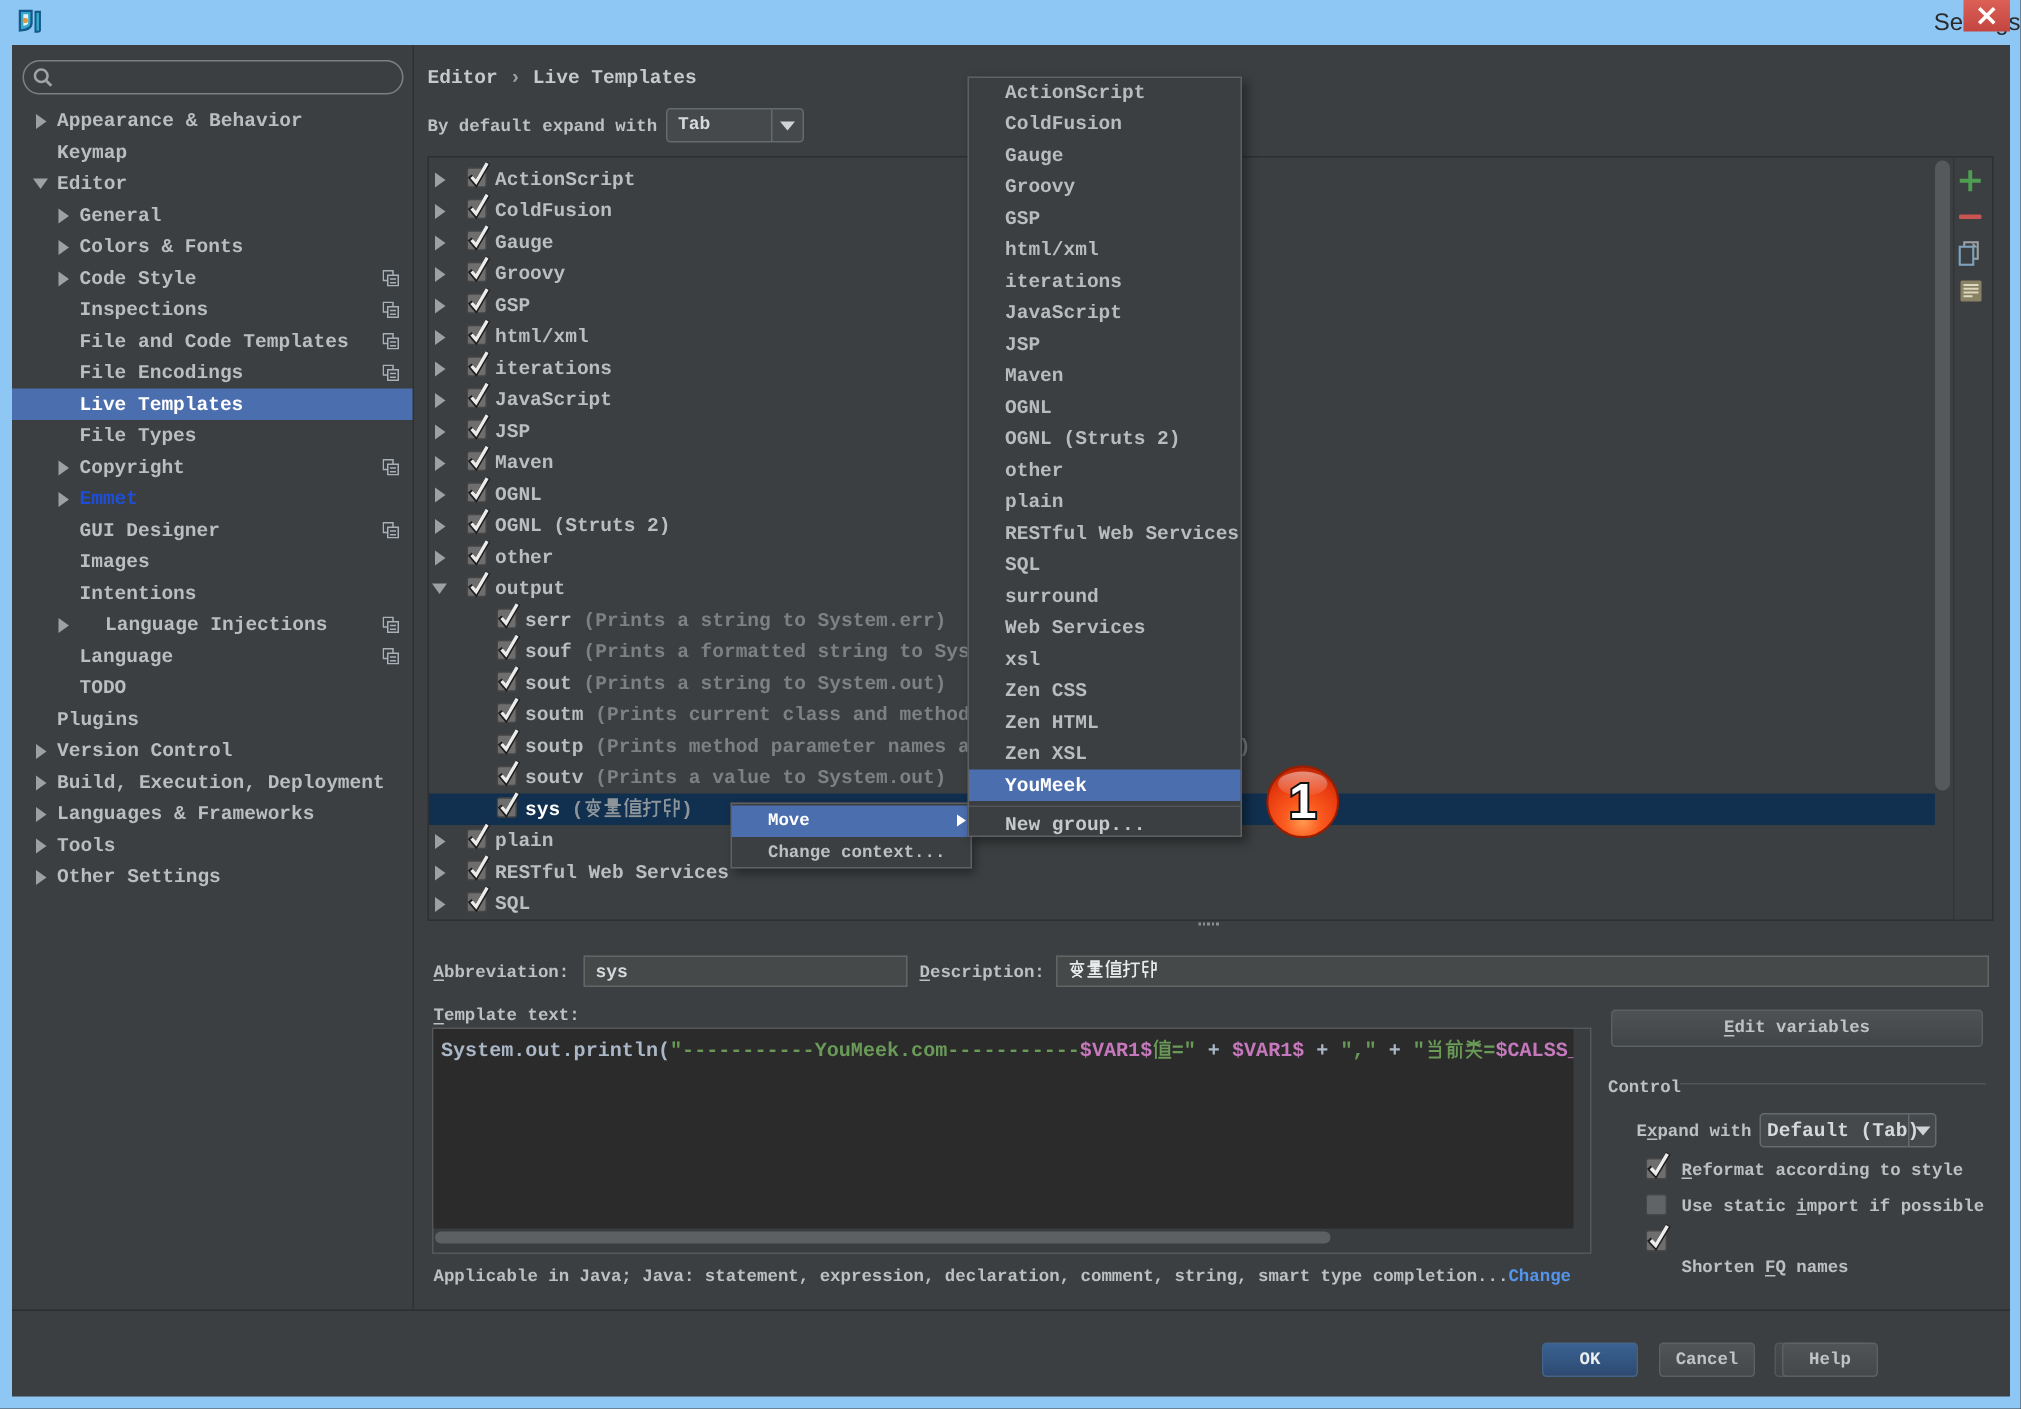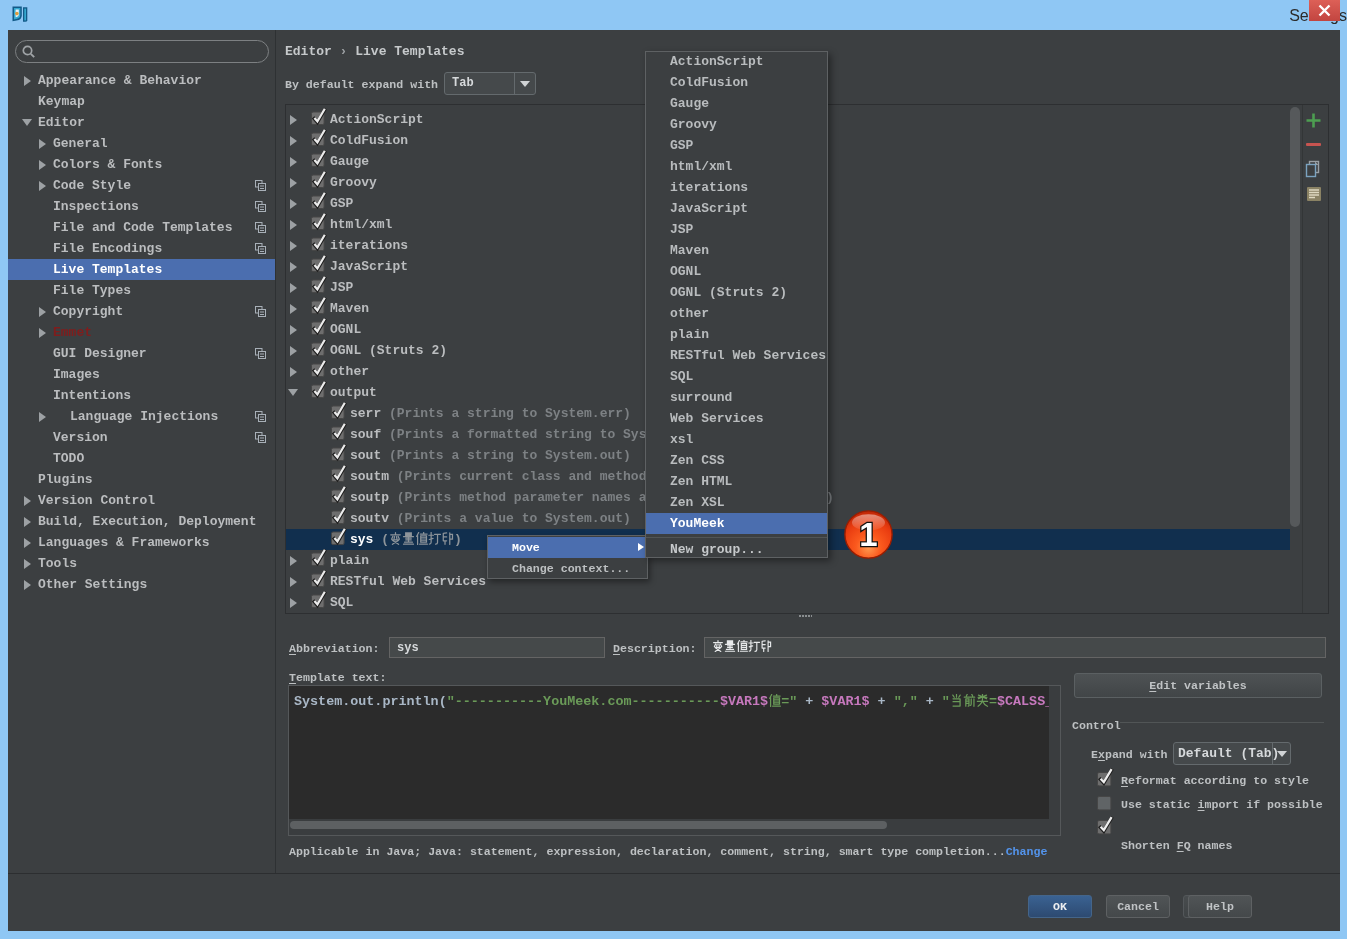--- a/index.html
+++ b/index.html
@@ -72,37 +72,37 @@
 <div class="r t13" style="left:53px;top:258.5px;color:#ffffff">Live Templates</div>
 <div class="r t13" style="left:53px;top:279.5px;color:#bbbdbf">File Types</div>
 <div class="tri-r" style="left:39px;top:306.5px"></div>
 <div class="r t13" style="left:53px;top:300.5px;color:#bbbdbf">Copyright</div>
 <svg width="11" height="11" viewBox="0 0 11 11" style="position:absolute;left:255px;top:306px">
 <rect x="0.5" y="0.5" width="6.5" height="6.5" fill="none" stroke="#a8b0b8"></rect>
 <rect x="3.5" y="3.5" width="7" height="7" fill="#3c3f41" stroke="#a8b0b8"></rect>
 <path d="M5 6 H9 M5 8.5 H9" stroke="#a8b0b8" fill="none"></path>
 </svg>
 <div class="tri-r" style="left:39px;top:327.5px"></div>
-<div class="r t13" style="left:53px;top:321.5px;color:#7f1d1d">Emmet</div>
+<div class="r t13" style="left:53px;top:321.5px;color:#1d4ed8">Emmet</div>
 <div class="r t13" style="left:53px;top:342.5px;color:#bbbdbf">GUI Designer</div>
 <svg width="11" height="11" viewBox="0 0 11 11" style="position:absolute;left:255px;top:348px">
 <rect x="0.5" y="0.5" width="6.5" height="6.5" fill="none" stroke="#a8b0b8"></rect>
 <rect x="3.5" y="3.5" width="7" height="7" fill="#3c3f41" stroke="#a8b0b8"></rect>
 <path d="M5 6 H9 M5 8.5 H9" stroke="#a8b0b8" fill="none"></path>
 </svg>
 <div class="r t13" style="left:53px;top:363.5px;color:#bbbdbf">Images</div>
 <div class="r t13" style="left:53px;top:384.5px;color:#bbbdbf">Intentions</div>
 <div class="tri-r" style="left:39px;top:411.5px"></div>
 <div class="r t13" style="left:70px;top:405.5px;color:#bbbdbf">Language Injections</div>
 <svg width="11" height="11" viewBox="0 0 11 11" style="position:absolute;left:255px;top:411px">
 <rect x="0.5" y="0.5" width="6.5" height="6.5" fill="none" stroke="#a8b0b8"></rect>
 <rect x="3.5" y="3.5" width="7" height="7" fill="#3c3f41" stroke="#a8b0b8"></rect>
 <path d="M5 6 H9 M5 8.5 H9" stroke="#a8b0b8" fill="none"></path>
 </svg>
-<div class="r t13" style="left:53px;top:426.5px;color:#bbbdbf">Version</div>
+<div class="r t13" style="left:53px;top:426.5px;color:#bbbdbf">Language</div>
 <svg width="11" height="11" viewBox="0 0 11 11" style="position:absolute;left:255px;top:432px">
 <rect x="0.5" y="0.5" width="6.5" height="6.5" fill="none" stroke="#a8b0b8"></rect>
 <rect x="3.5" y="3.5" width="7" height="7" fill="#3c3f41" stroke="#a8b0b8"></rect>
 <path d="M5 6 H9 M5 8.5 H9" stroke="#a8b0b8" fill="none"></path>
 </svg>
 <div class="r t13" style="left:53px;top:447.5px;color:#bbbdbf">TODO</div>
 <div class="r t13" style="left:38px;top:468.5px;color:#bbbdbf">Plugins</div>
 <div class="tri-r" style="left:24px;top:495.5px"></div>
 <div class="r t13" style="left:38px;top:489.5px;color:#bbbdbf">Version Control</div>
 <div class="tri-r" style="left:24px;top:516.5px"></div>

